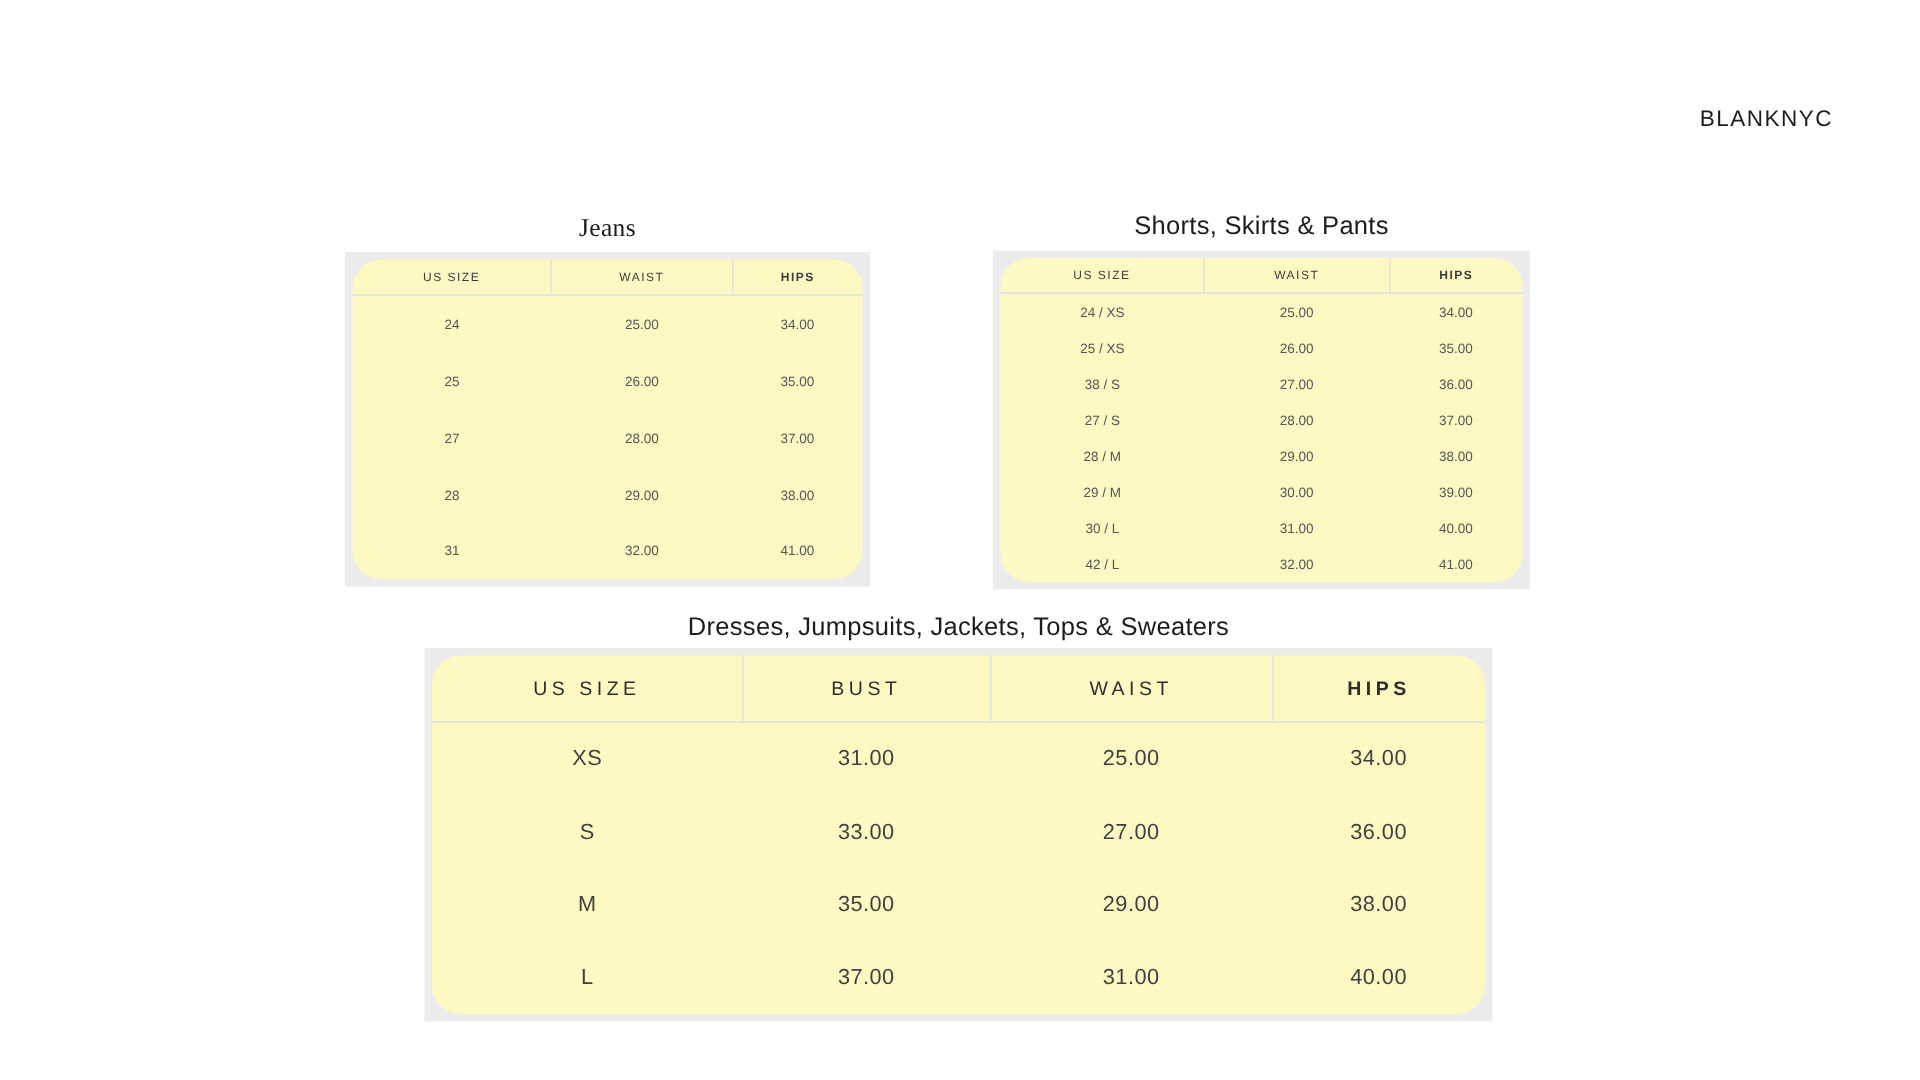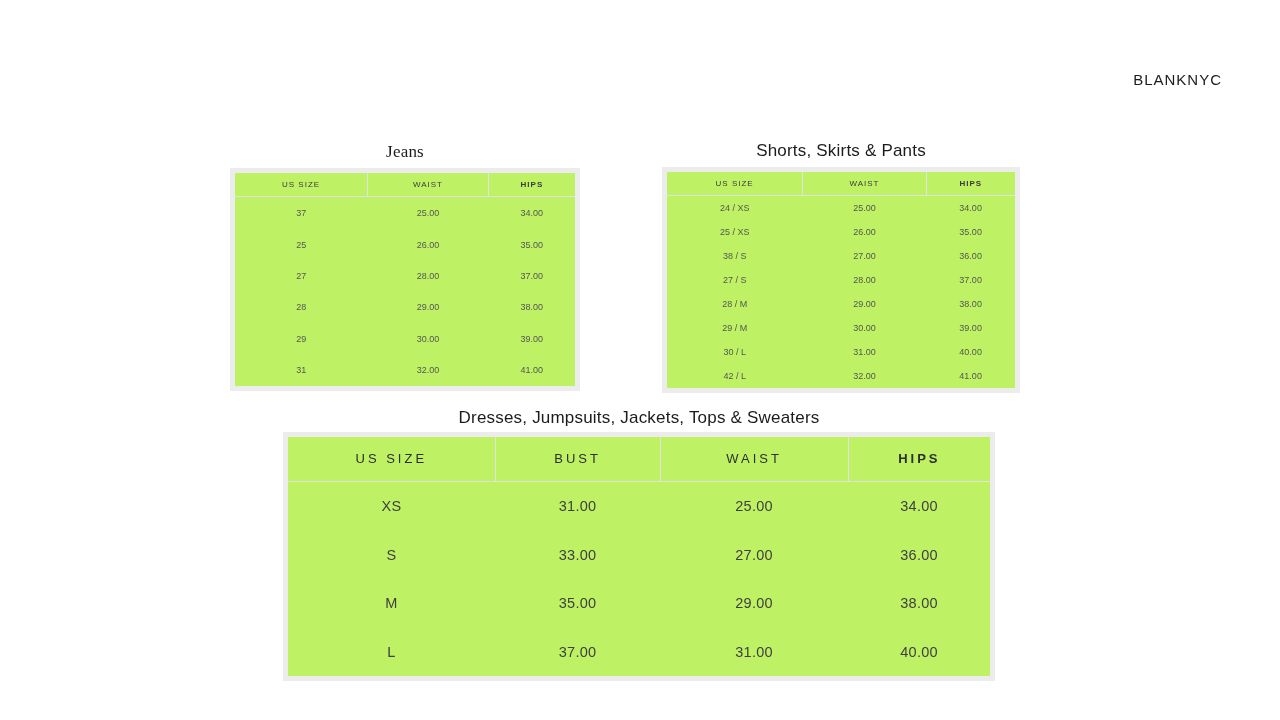--- a/index.html
+++ b/index.html
@@ -25,21 +25,21 @@
   #heading-shorts  { left:662px; top:141px; width:358px; }
   #heading-dresses { left:283px; top:408px; width:712px; }
 
   .table-frame {
     position:absolute; background:#ececec; padding:5px;
   }
   #table-jeans   { left:230px; top:168px; width:350px; height:223px; }
   #table-shorts  { left:662px; top:167px; width:358px; height:226px; }
   #table-dresses { left:283px; top:432px; width:712px; height:249px; }
 
-  .table-inner { background:#bef264; width:100%; height:100%; }
+  .table-inner { background:#fef9c3; width:100%; height:100%;border-radius:19px; }
   table { width:100%; height:100%; border-collapse:collapse; table-layout:fixed; }
   thead th {
     font-weight:normal; text-transform:uppercase;
     border-bottom:1px solid #e2e2e2; border-right:1px solid #e2e2e2;
     text-align:center; vertical-align:middle; color:#3b3b3b;
   }
   thead th:last-child { border-right:none;font-weight:bold; }
   tbody td { text-align:center; vertical-align:middle; }
 
   
@@ -71,43 +71,38 @@
     <table class="small">
         <thead>
           <tr>
             <th>US SIZE</th>
             <th>WAIST</th>
             <th>HIPS</th>
           </tr>
         </thead>
         <tbody>
           <tr>
-            <td>37</td>
+            <td>24</td>
             <td>25.00</td>
             <td>34.00</td>
           </tr>
           <tr>
             <td>25</td>
             <td>26.00</td>
             <td>35.00</td>
           </tr>
           <tr>
             <td>27</td>
             <td>28.00</td>
             <td>37.00</td>
           </tr>
           <tr>
             <td>28</td>
             <td>29.00</td>
             <td>38.00</td>
-          </tr>
-          <tr>
-            <td>29</td>
-            <td>30.00</td>
-            <td>39.00</td>
           </tr>
           <tr>
             <td>31</td>
             <td>32.00</td>
             <td>41.00</td>
           </tr>
         </tbody>
       </table>
   </div>
 </div>

